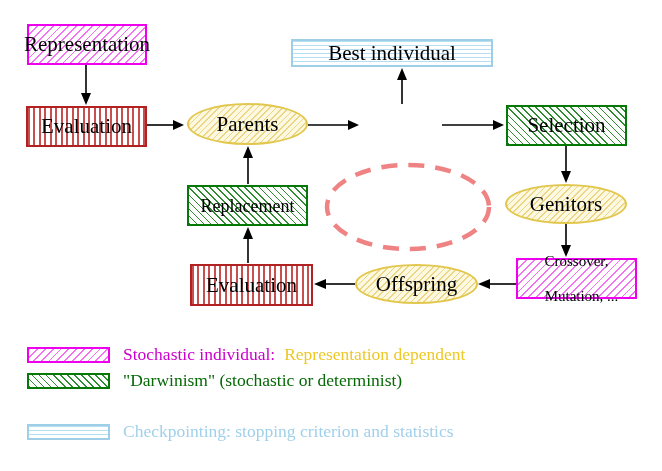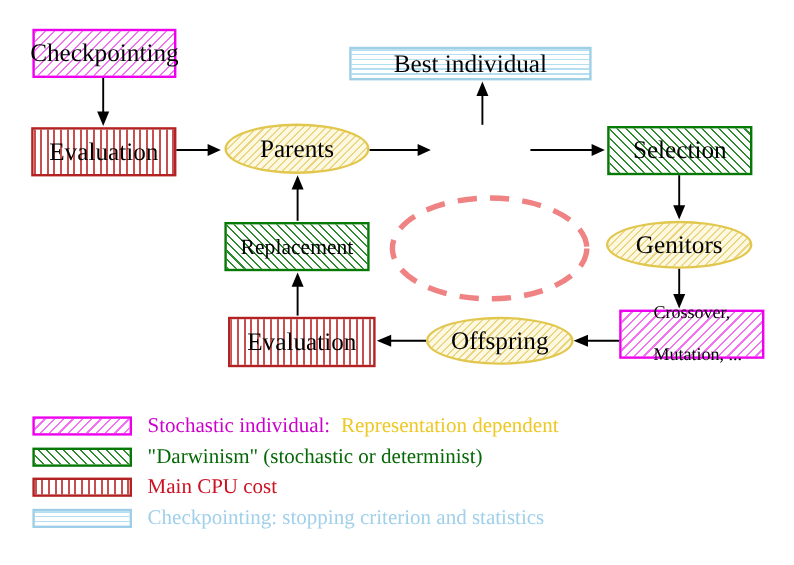--- a/index.html
+++ b/index.html
@@ -116,21 +116,21 @@
       <line x1="248" y1="263" x2="248" y2="238"></line>
         <polygon points="243,239 253,239 248,227"></polygon>
     </g>
     <g>
       <line x1="248" y1="184" x2="248" y2="157"></line>
         <polygon points="243,158 253,158 248,146"></polygon>
     </g>
   </svg>
 
   <div class="node hatch-magenta" id="n-init">
-    <span class="lbl">Checkpointing</span>
+    <span class="lbl">Representation</span>
   </div>
 
   <div class="node lines-red" id="n-eval-top">
     <span class="lbl">Evaluation</span>
   </div>
 
   <div class="node hatch-yellow ellipse" id="n-parents">
     <span class="lbl">Parents</span>
   </div>
 
@@ -172,23 +172,19 @@
     <div class="legend-text">
       <span class="t-magenta">Stochastic individual:</span><span class="t-yellow">Representation dependent</span>
     </div>
   </div>
 
   <div class="legend-row" id="lr2">
     <div class="swatch hatch-green"></div>
     <div class="legend-text t-green">"Darwinism" (stochastic or determinist)</div>
   </div>
 
-  <div class="legend-row" id="lr3">
-    <div class="swatch lines-red"></div>
-    <div class="legend-text t-red">Main CPU cost</div>
-  </div>
 
   <div class="legend-row" id="lr4">
     <div class="swatch lines-cyan"></div>
     <div class="legend-text t-cyan">Checkpointing: stopping criterion and statistics</div>
   </div>
 
 </div>
 
 </body></html>

